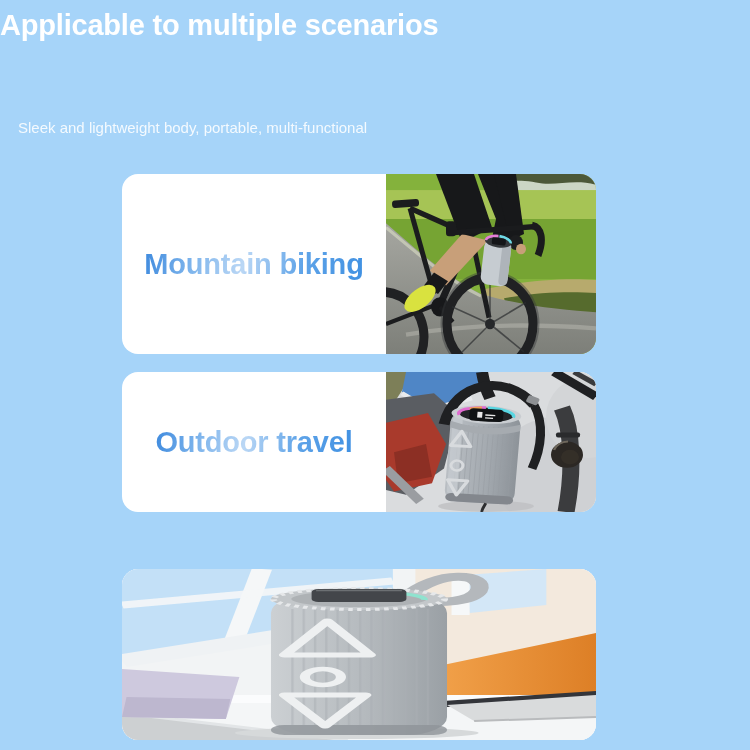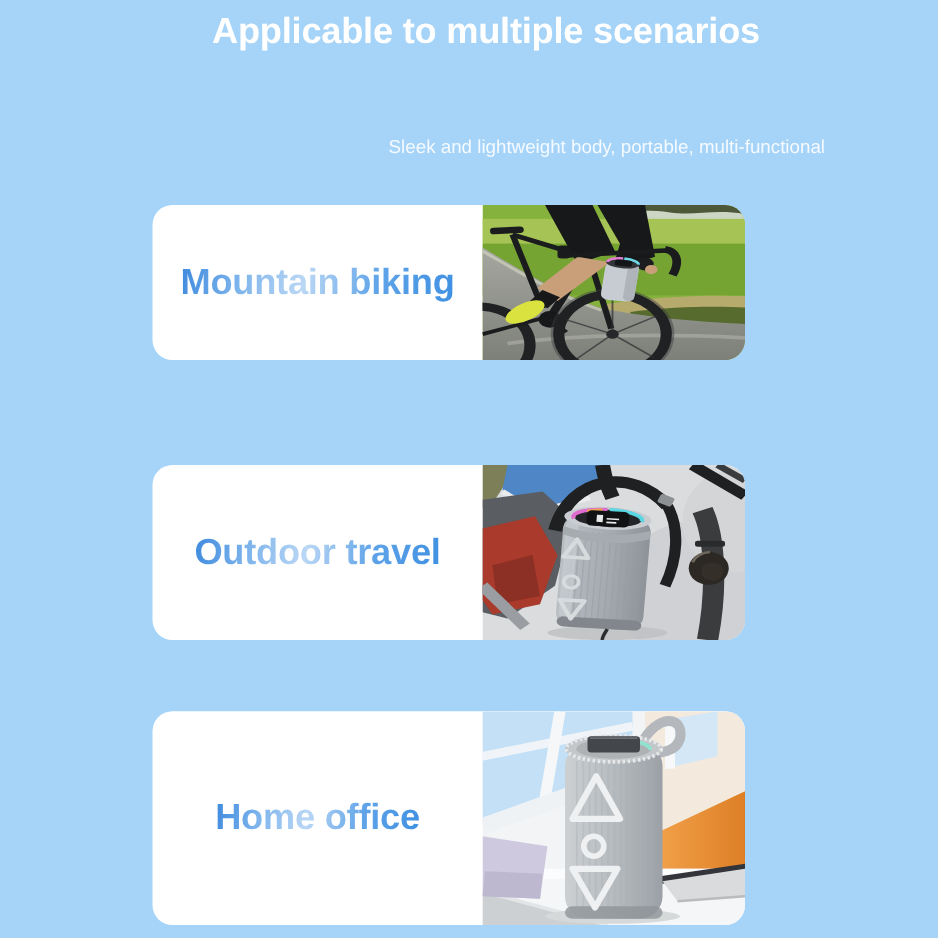--- a/index.html
+++ b/index.html
@@ -2,32 +2,32 @@
 <html><head>
 <meta charset="utf-8">
 <style>
   html,body{margin:0;padding:0;background:#a6d4f9;}
   .canvas{
     position:relative;width:750px;height:750px;overflow:hidden;
     background:#a6d4f9;
     font-family:"Liberation Sans","DejaVu Sans",sans-serif;
   }
   
-  .header{position:absolute;top:8px;left:0;width:608px;text-align:right;}
+  .header{position:absolute;top:8px;left:0;width:608px;text-align:left;}
   .title{margin:0;font-size:29px;line-height:34px;font-weight:bold;color:#ffffff;letter-spacing:-0.2px;}
   .title .line{display:block;}
-  .subtitle{position:absolute;top:99px;left:0;width:652px;margin:8px;text-align:right;
+  .subtitle{position:absolute;top:99px;left:0;width:652px;margin:18px;text-align:left;
     font-size:15px;line-height:22px;font-weight:normal;color:rgba(255,255,255,0.88);}
   .subtitle .line{display:block;}
   
   .card{
     position:absolute;left:122px;width:474px;background:#ffffff;border-radius:16px;
     display:flex;overflow:hidden;
   }
-  .card-1{top:164px;height:124px;}
+  .card-1{top:174px;height:180px;}
   .card-2{top:372px;height:140px;}
   .card-3{top:569px;height:171px;}
   .card-text{width:264px;flex:0 0 264px;display:flex;align-items:center;justify-content:center;}
   .card-label{font-size:29px;font-weight:bold;color:#5b9ce6;letter-spacing:-0.2px;white-space:nowrap;}
   @supports ((-webkit-background-clip:text) or (background-clip:text)){
     .card-label{
       background:linear-gradient(100deg,#3e8ade 0%,#7db4ec 22%,#bad7f5 45%,#5ea3e8 72%,#3f90e2 100%);
       -webkit-background-clip:text;background-clip:text;color:transparent;
     }
   }
@@ -193,23 +193,20 @@
             <circle cx="72" cy="116" r="6" stroke-width="3"></circle>
             <path d="M64,134 L84,134 L74,152 Z" stroke-width="3.5"></path>
           </g>
           <path d="M104,160 C102,165 100,169 101,171" stroke="#2c2d2f" stroke-width="3" fill="none"></path>
         </g>
       </svg>
     </div>
   </section>
 
   <section class="card card-3">
-    <div class="card-text">
-      <span class="card-label">Home office</span>
-    </div>
     <div class="card-photo" aria-label="speaker-standing-on-desk-by-window-and-orange-wall">
       <svg viewBox="0 0 210 171" preserveAspectRatio="none">
         <defs>
           <linearGradient id="wallG3" x1="0" y1="0" x2="1" y2="0">
             <stop offset="0" stop-color="#f2a24b"></stop>
               <stop offset="1" stop-color="#dd7f26"></stop>
           </linearGradient>
           <linearGradient id="spk3G" x1="0" y1="0" x2="1" y2="0">
             <stop offset="0" stop-color="#ccd0d3"></stop>
               <stop offset="0.55" stop-color="#b4b9bd"></stop>

